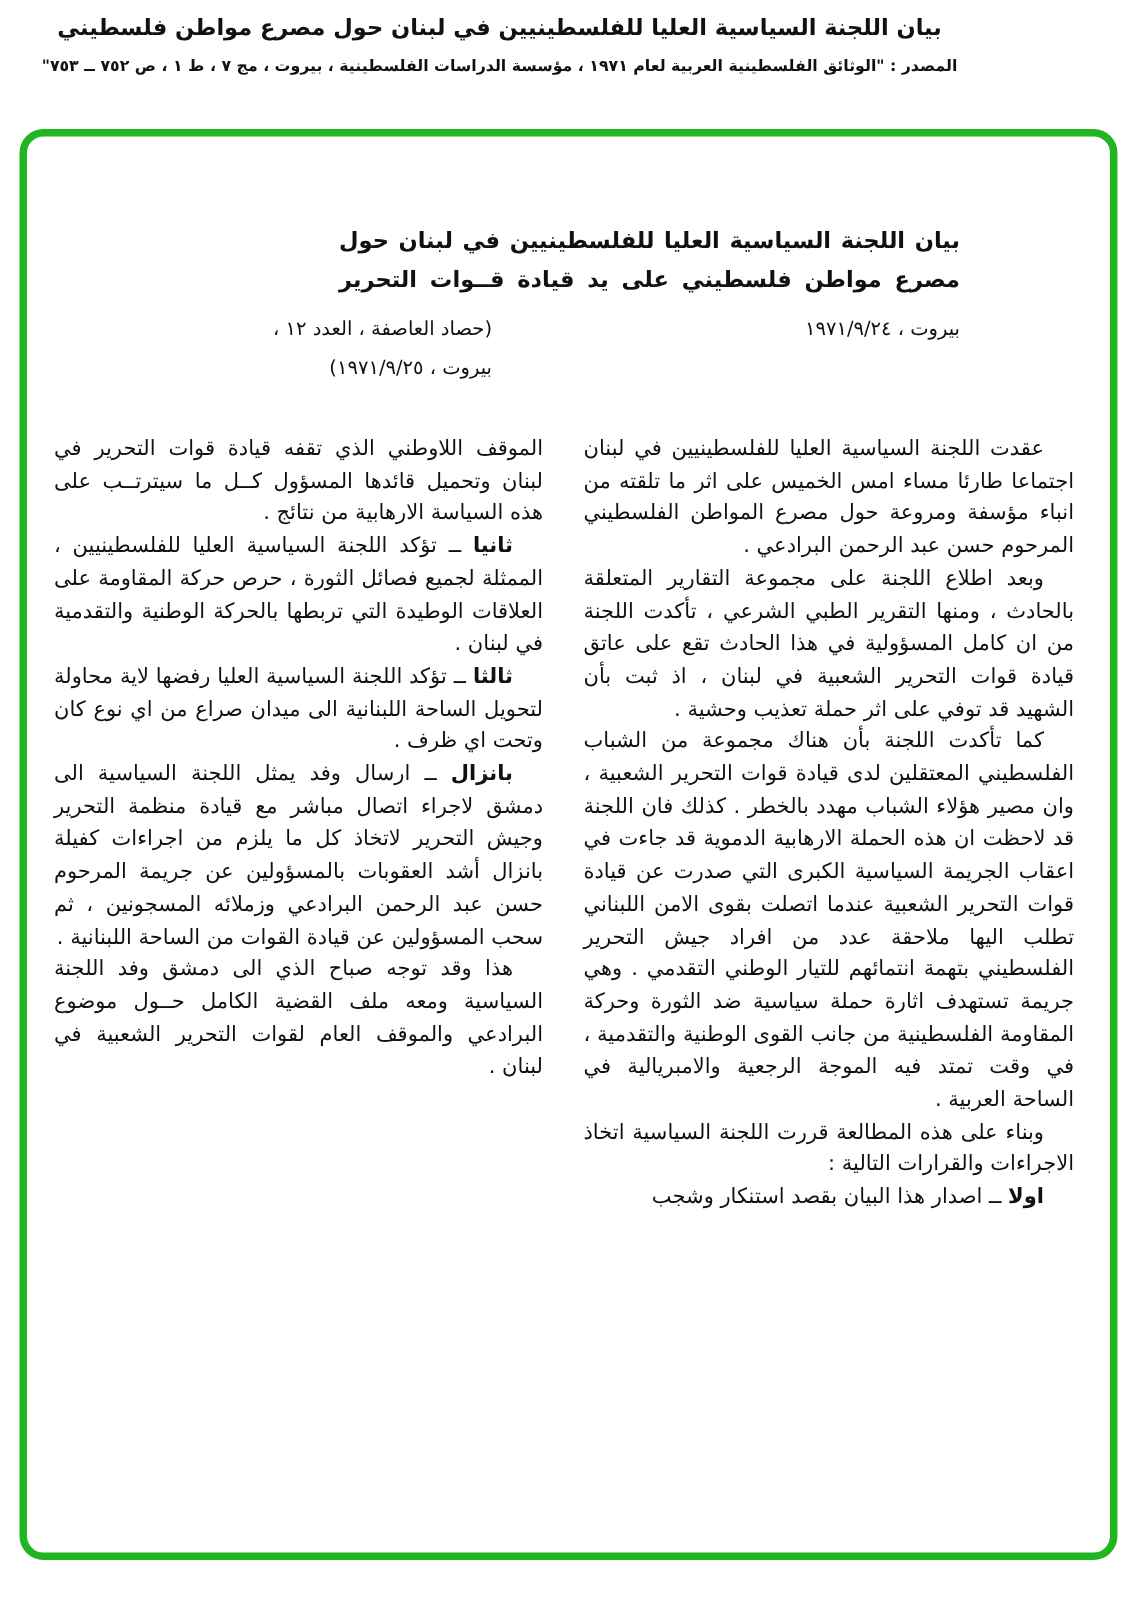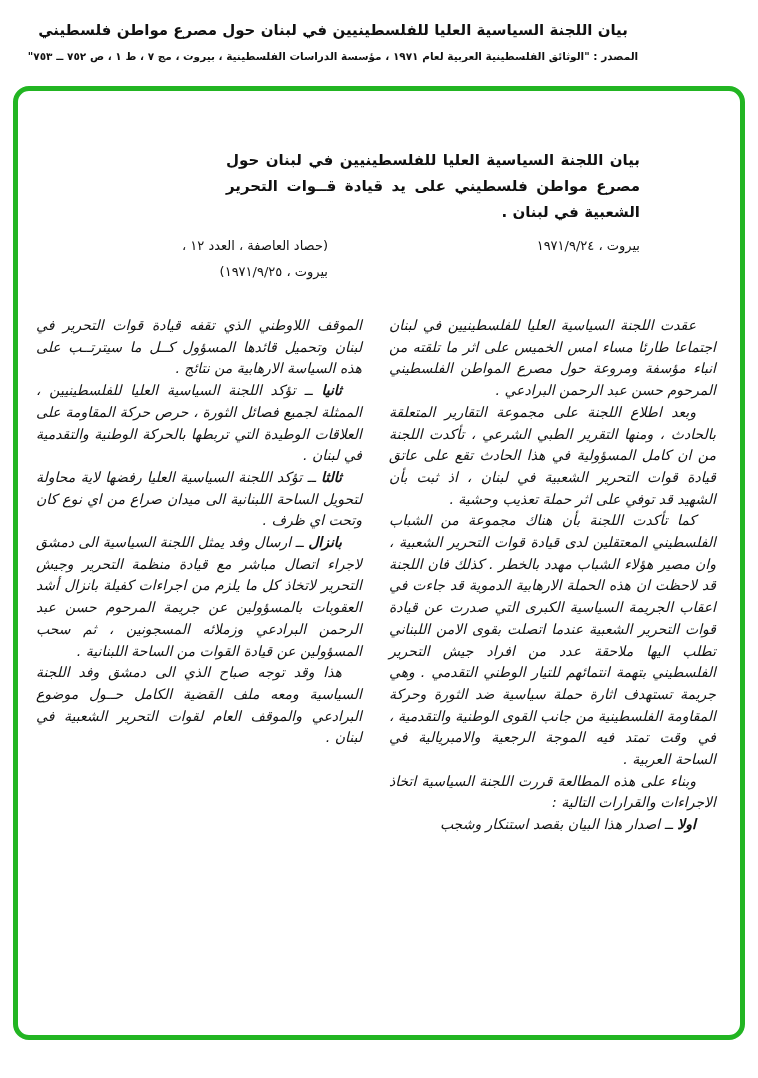--- a/index.html
+++ b/index.html
@@ -1,21 +1,21 @@
 <!DOCTYPE html>
 <html lang="ar"><head>
 <meta charset="utf-8">
 <style>
   * { margin:0; padding:0; box-sizing:border-box; }
   html,body { background:#ffffff; }
   body {
     width:758px; height:1078px; position:relative; overflow:hidden;
     font-family:"DejaVu Sans", sans-serif; color:#111;
   }
-  .header { position:absolute; top:20px; left:0; width:666px; text-align:center; direction:rtl; }
+  .header { position:absolute; top:8px; left:0; width:666px; text-align:center; direction:rtl; }
   .page-title { font-size:15px; font-weight:bold; line-height:20px; }
   .source-line { font-size:10.5px; font-weight:bold; margin-top:9px; line-height:14px; }
 
   .doc-frame {
     position:absolute; left:13px; top:86px; width:732px; height:954px;
     border:5px solid #22b522; border-radius:16px; background:#fff;
     direction:rtl;
   }
   .statement-heading {
     width:430px; margin:56px 100px 0 auto;
@@ -28,41 +28,40 @@
     display:flex; justify-content:space-between; align-items:flex-start;
     padding:0 100px 0 150px; margin-top:8px;
     font-size:13px; line-height:26px;
   }
   .date-right { white-space:nowrap; }
   .date-left { text-align:right;margin-left:14px; }
 
   .body-cols {
     display:flex; gap:27px; margin-top:30px; padding:0 24px 0 18px;
   }
-  .col { font-size:14px; line-height:21.7px; text-align:justify;font-style:italic; }
+  .col { font-size:14px; line-height:21.7px; text-align:justify; }
   .col-right { width:327px; }
   .col-left  { width:326px; }
   .para { text-indent:20px; margin:0; }
   .para.cont { text-indent:0; }
   .lead { font-weight:bold; }
 </style>
 </head>
 <body>
 
 <div class="header">
   <div class="page-title">بيان اللجنة السياسية العليا للفلسطينيين في لبنان حول مصرع مواطن فلسطيني</div>
   <div class="source-line">المصدر : "الوثائق الفلسطينية العربية لعام ١٩٧١ ، مؤسسة الدراسات الفلسطينية ، بيروت ، مج ٧ ، ط ١ ، ص ٧٥٢ ــ ٧٥٣"</div>
 </div>
 
 <div class="doc-frame">
 
   <div class="statement-heading">
     <div class="h-line stretch">بيان اللجنة السياسية العليا للفلسطينيين في لبنان حول</div>
     <div class="h-line stretch">مصرع مواطن فلسطيني على يد قيادة قــوات التحرير</div>
-    <div class="h-line">الشعبية في لبنان .</div>
   </div>
 
   <div class="datelines">
     <div class="date-right">بيروت ، ١٩٧١/٩/٢٤</div>
     <div class="date-left">
       <div>(حصاد العاصفة ، العدد ١٢ ،</div>
       <div>بيروت ، ١٩٧١/٩/٢٥)</div>
     </div>
   </div>
 

